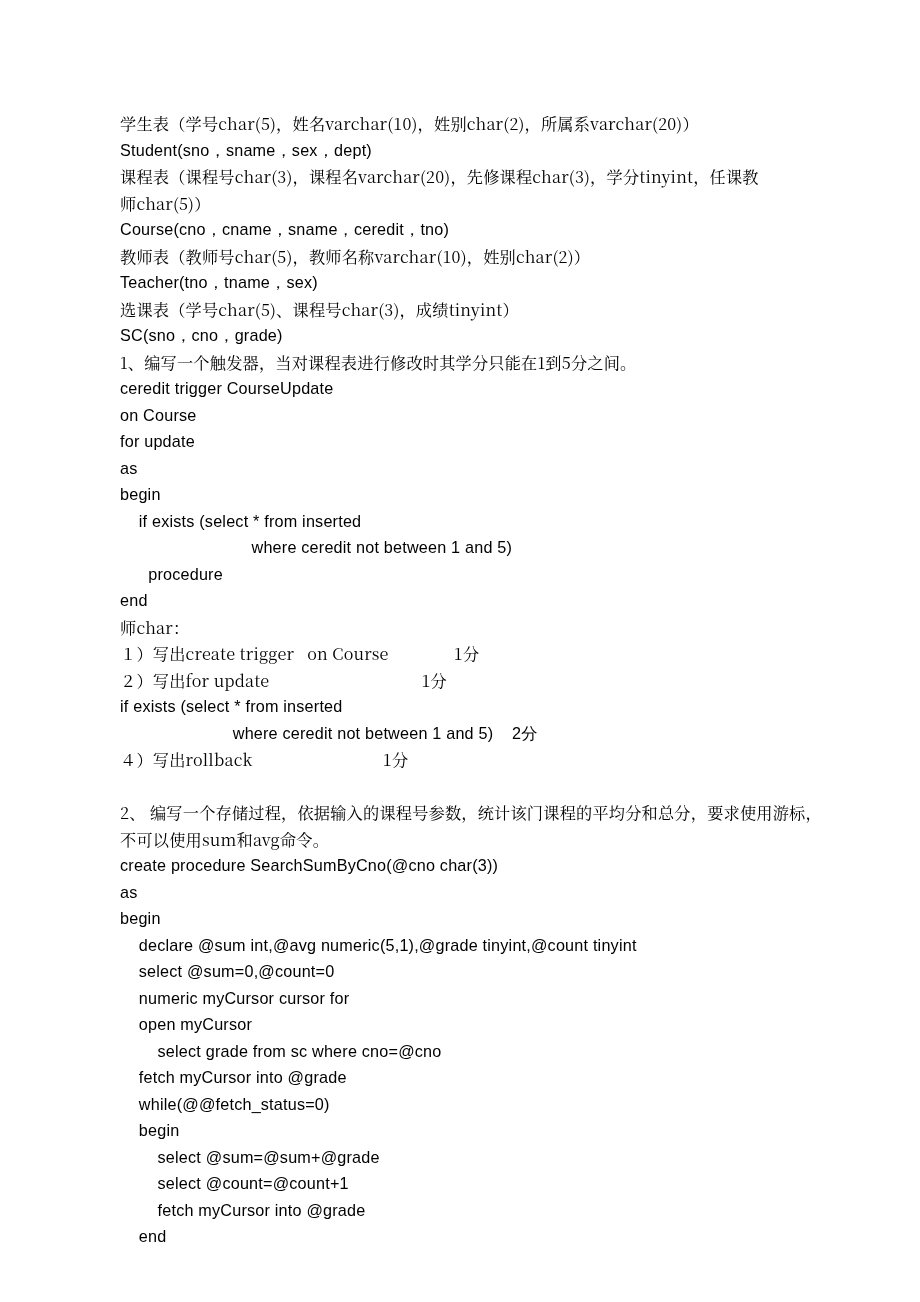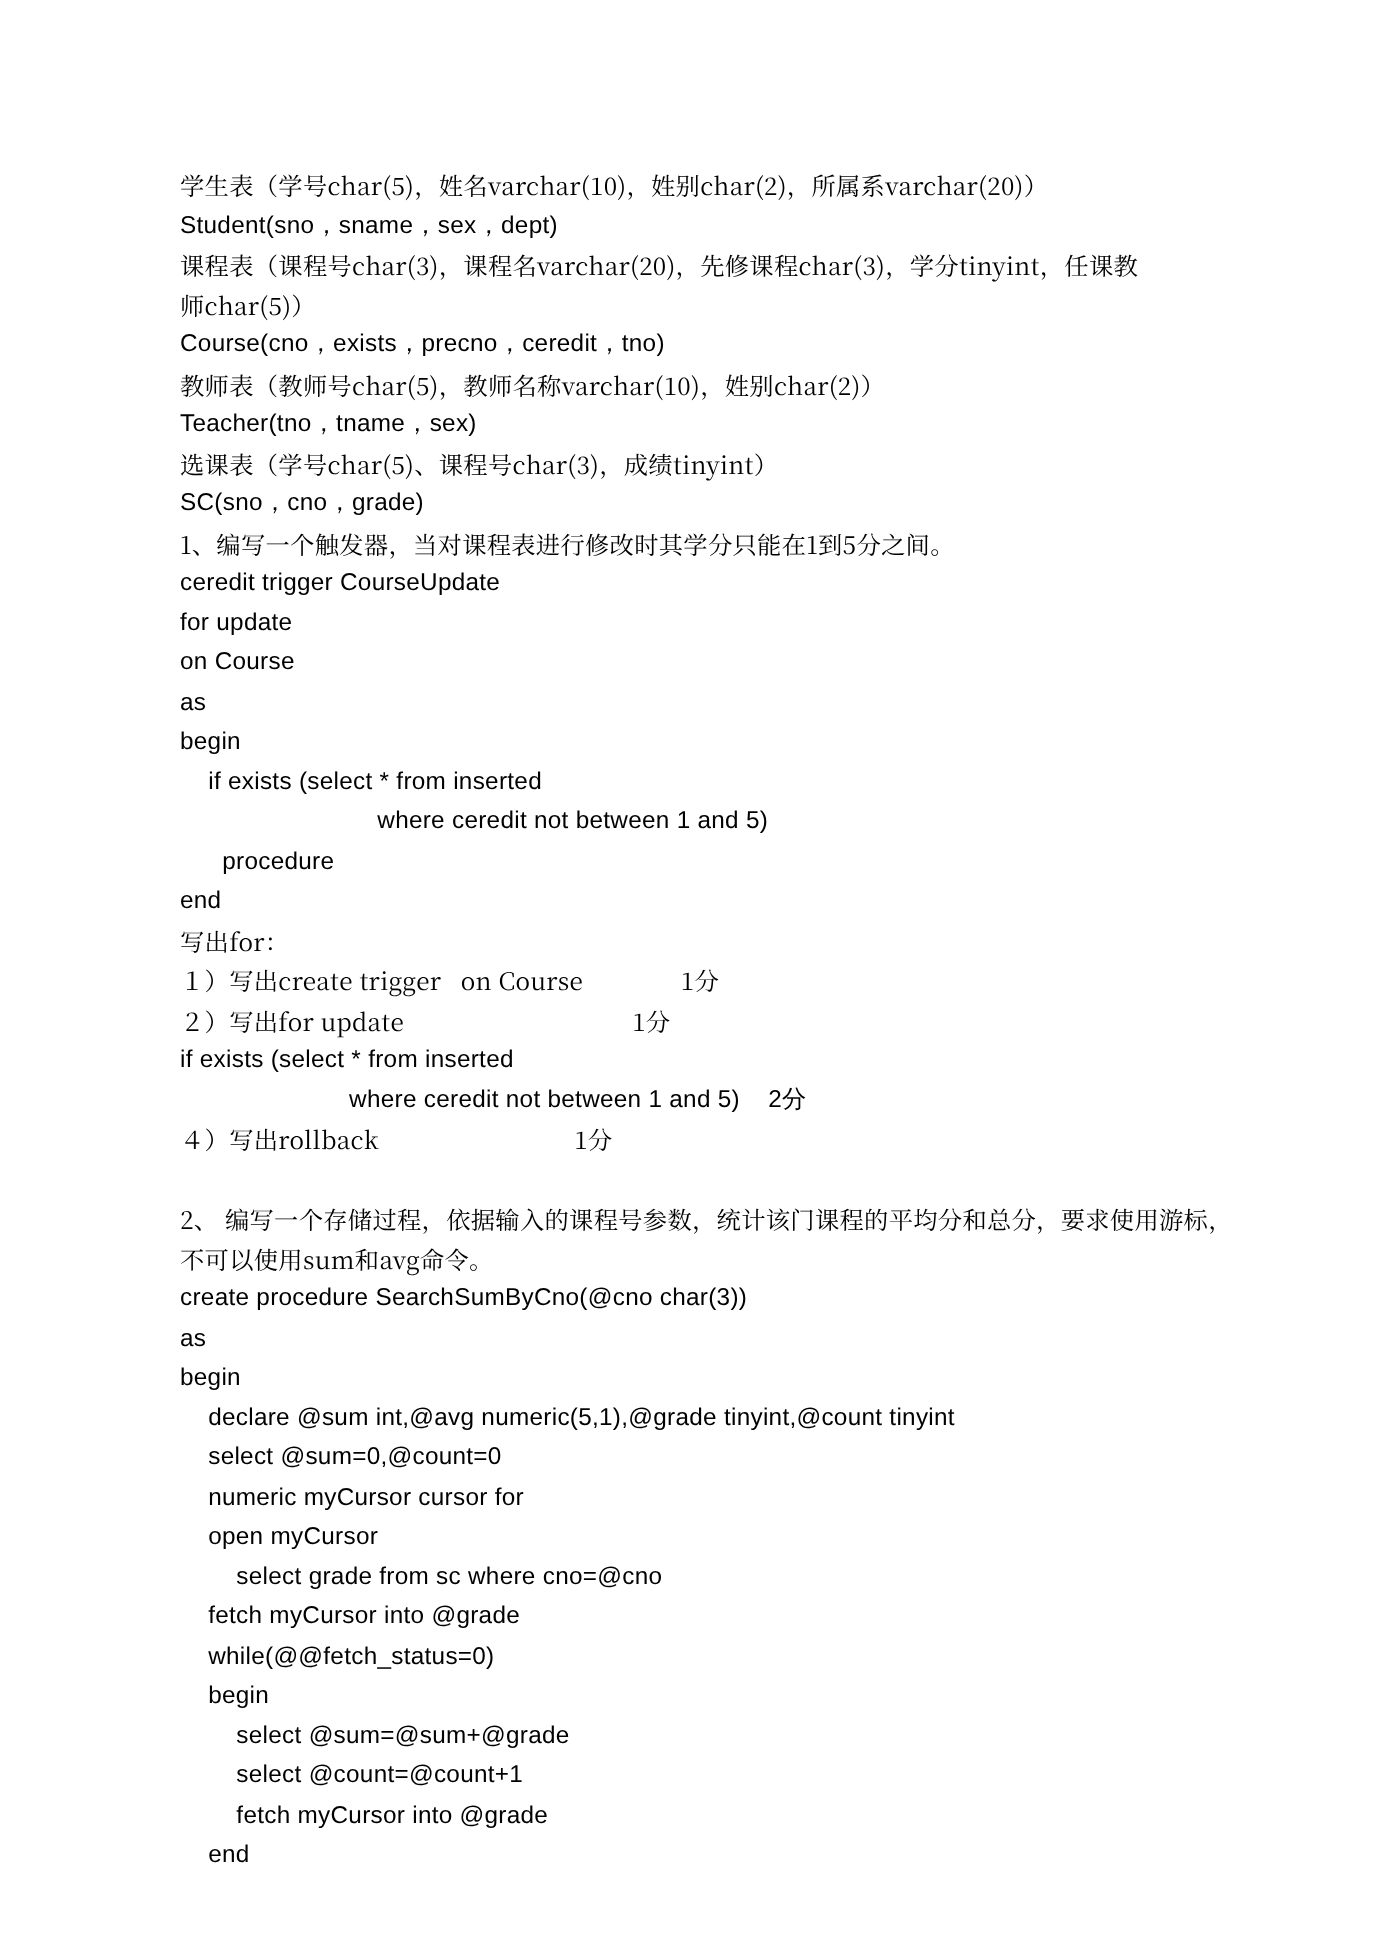--- a/index.html
+++ b/index.html
@@ -28,36 +28,36 @@
 </style>
 </head>
 <body>
 
 <div class="page">
   <div id="content">
       <div class="line">学生表（学号char(5)，姓名varchar(10)，姓别char(2)，所属系varchar(20)）</div>
       <div class="line mono">Student(sno，sname，sex，dept)</div>
       <div class="line">课程表（课程号char(3)，课程名varchar(20)，先修课程char(3)，学分tinyint，任课教</div>
       <div class="line">师char(5)）</div>
-      <div class="line mono">Course(cno，exists，precno，ceredit，tno)</div>
+      <div class="line mono">Course(cno，cname，sname，ceredit，tno)</div>
       <div class="line">教师表（教师号char(5)，教师名称varchar(10)，姓别char(2)）</div>
       <div class="line mono">Teacher(tno，tname，sex)</div>
       <div class="line">选课表（学号char(5)、课程号char(3)，成绩tinyint）</div>
       <div class="line mono">SC(sno，cno，grade)</div>
       <div class="line">1、编写一个触发器，当对课程表进行修改时其学分只能在1到5分之间。</div>
       <div class="line mono">ceredit trigger CourseUpdate</div>
+      <div class="line mono">on Course</div>
       <div class="line mono">for update</div>
-      <div class="line mono">on Course</div>
       <div class="line mono">as</div>
       <div class="line mono">begin</div>
       <div class="line mono">    if exists (select * from inserted</div>
       <div class="line mono">                            where ceredit not between 1 and 5)</div>
       <div class="line mono">      procedure</div>
       <div class="line mono">end</div>
-      <div class="line">写出for：</div>
+      <div class="line">师char：</div>
       <div class="line">１）写出create trigger   on Course               1分</div>
       <div class="line">２）写出for update                                   1分</div>
       <div class="line mono">if exists (select * from inserted</div>
       <div class="line mono">                        where ceredit not between 1 and 5)    2分</div>
       <div class="line">４）写出rollback                              1分</div>
       <div class="line"> </div>
       <div class="line">2、 编写一个存储过程，依据输入的课程号参数，统计该门课程的平均分和总分，要求使用游标，</div>
       <div class="line">不可以使用sum和avg命令。</div>
       <div class="line mono">create procedure SearchSumByCno(@cno char(3))</div>
       <div class="line mono">as</div>

